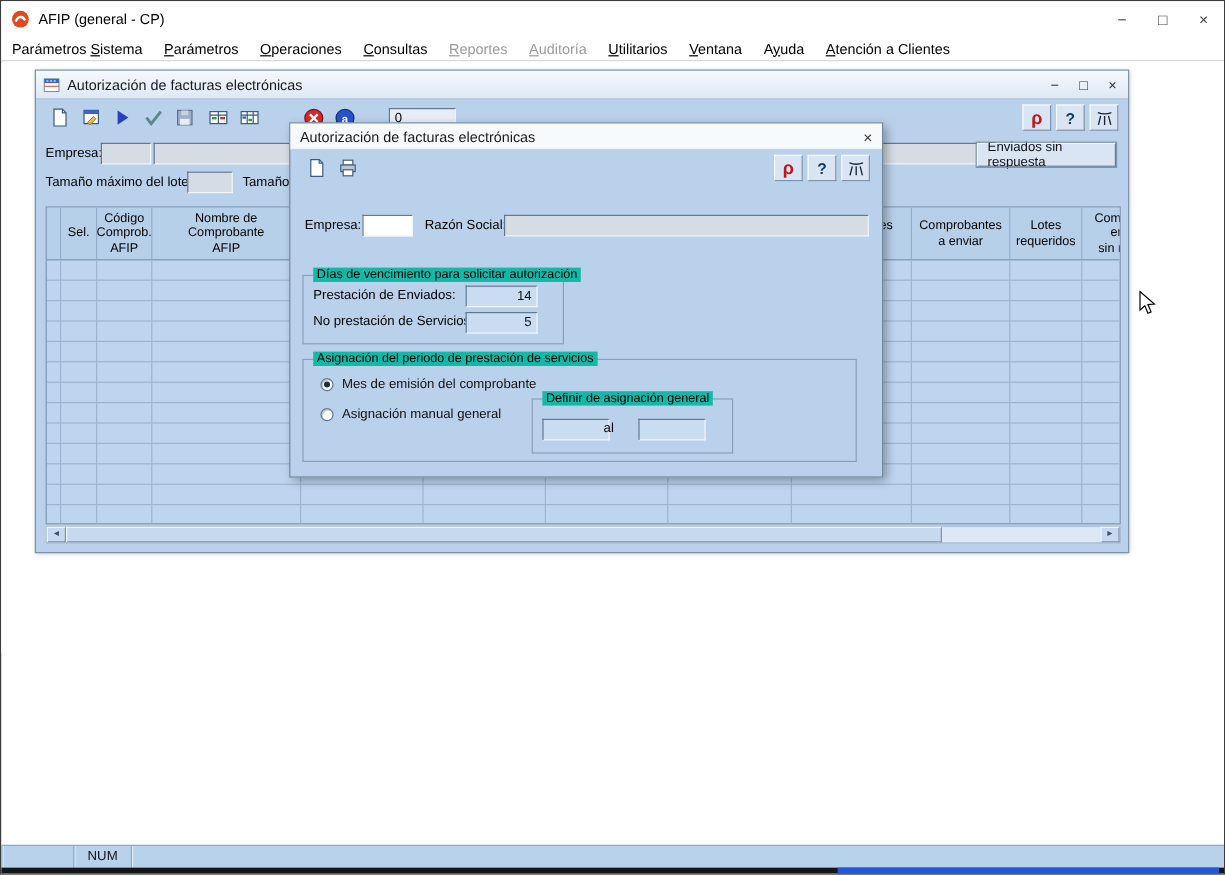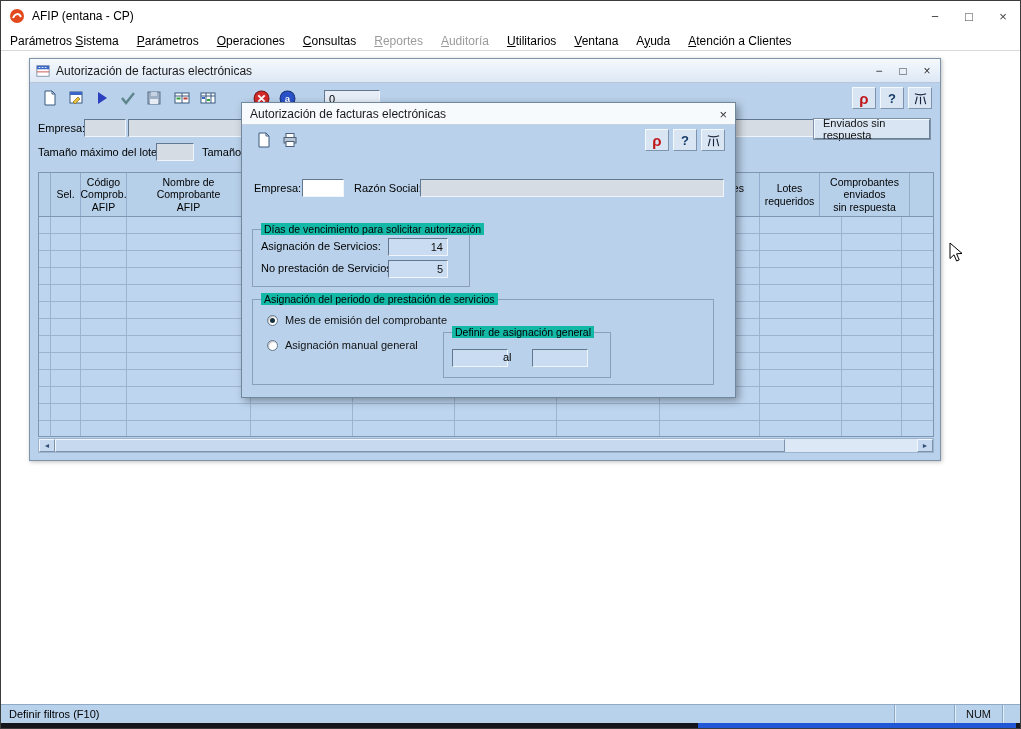--- a/index.html
+++ b/index.html
@@ -137,21 +137,21 @@
 
 <div class="app">
 
   <div class="titlebar">
     <span style="display:flex">
       <svg width="16" height="16" viewBox="0 0 16 16">
           <circle cx="8" cy="8" r="7" fill="#e2491c"></circle>
           <path d="M4 10c2-5 6-5 8-1" stroke="#fff" stroke-width="2" fill="none"></path>
         </svg>
     </span>
-    <span class="title">AFIP  (entana - CP)</span>
+    <span class="title">AFIP  (general - CP)</span>
     <div class="win-controls">
       <span class="wbtn">−</span>
       <span class="wbtn">□</span>
       <span class="wbtn">×</span>
     </div>
   </div>
 
   <div class="menubar" id="menubar">
       <div class="menu-item">Parámetros <span class="u">S</span>istema</div>
       <div class="menu-item"><span class="u">P</span>arámetros</div>
@@ -280,20 +280,22 @@
 AFIP</div>
             <div class="th" style="width: 124px;">Nombre de
 Comprobante
 AFIP</div>
             <div class="th" style="width: 102px;"></div>
             <div class="th" style="width: 102px;"></div>
             <div class="th" style="width: 102px;"></div>
             <div class="th" style="width: 103px;"></div>
             <div class="th" style="width: 100px;">Comprobantes
 pendientes</div>
+            <div class="th" style="width: 82px;">Comprobantes
+a enviar</div>
             <div class="th" style="width: 60px;">Lotes
 requeridos</div>
             <div class="th" style="width: 90px;">Comprobantes
 enviados
 sin respuesta</div>
           </div>
         <div id="tbody">
             <div class="tr">
               <div class="td" style="width: 12px;"></div>
               <div class="td" style="width: 30px;"></div>
@@ -522,21 +524,21 @@
       <div class="dlg-row-empresa">
         <span class="lbl" style="left:0">Empresa:</span>
         <span class="field white" style="left:48px;width:42px"></span>
         <span class="lbl" style="left:100px">Razón Social:</span>
         <span class="field" style="left:166px;width:304px"></span>
       </div>
 
 
       <div class="group" style="left:10px;top:126px;width:218px;height:58px">
         <span class="group-label">Días de vencimiento para solicitar autorización</span>
-        <span class="lbl" style="left:8px;top:10px">Asignación de Servicios:</span>
+        <span class="lbl" style="left:8px;top:10px">Prestación de Enviados:</span>
         <span class="field blue num" style="left:135px;top:8px;width:60px">14</span>
         <span class="lbl" style="left:8px;top:32px">No prestación de Servicios:</span>
         <span class="field blue num" style="left:135px;top:30px;width:60px">5</span>
       </div>
 
       <div class="group" style="left:10px;top:196px;width:462px;height:86px">
         <span class="group-label">Asignación del periodo de prestación de servicios</span>
         <div class="radio-row" style="left:14px;top:14px">
           <span class="radio checked"></span>
           <span>Mes de emisión del comprobante</span>
@@ -555,21 +557,20 @@
     </div>
 
     <span class="cursor">
       <svg width="15" height="22" viewBox="0 0 15 22">
           <path d="M1 1l0 15.5 4-3.7 2.6 6.2 2.6-1.1-2.6-6.1 5.4-0.4z" fill="#fff" stroke="#000" stroke-width="1"></path>
         </svg>
     </span>
   </div>
 
   <div class="statusbar">
-    <span class="msg">Definir filtros (F10)</span>
     <span class="spanel" style="width:60px"></span>
     <span class="spanel" style="width:48px">NUM</span>
     <span class="spanel" style="width:18px"></span>
   </div>
 
   <div class="bottom-strip">
     <span class="bottom-blue"></span>
   </div>
 
 </div>

